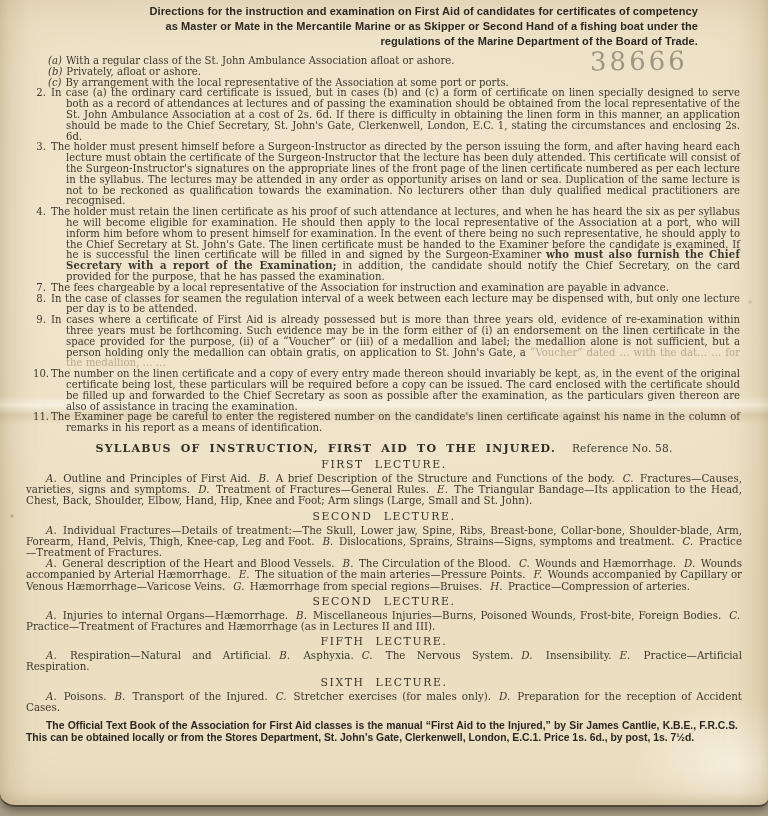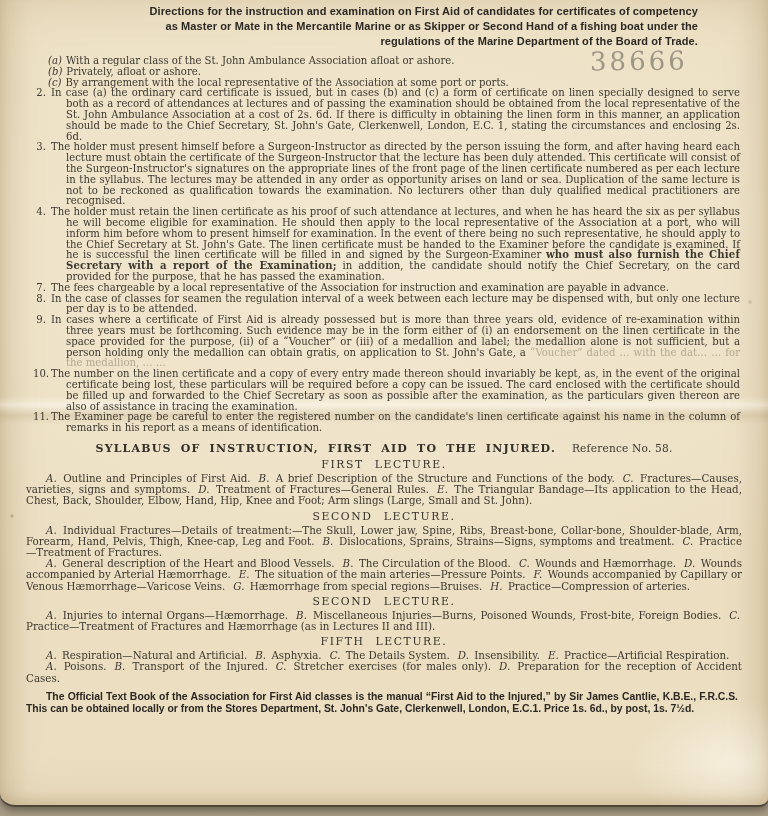--- a/index.html
+++ b/index.html
@@ -149,24 +149,25 @@
       <div class="lec-head">SECOND LECTURE.</div>
       <div class="lec-body">
         
       <span class="part"><i>A.</i> <span>Injuries to internal Organs—Hæmorrhage.</span></span><span class="part"><i>B.</i> <span>Miscellaneous Injuries—Burns, Poisoned Wounds, Frost-bite, Foreign Bodies.</span></span><span class="part"><i>C.</i> <span>Practice—Treatment of Fractures and Hæmorrhage (as in Lectures II and III).</span></span></div>
     </div>
 
     <div>
       <div class="lec-head">FIFTH LECTURE.</div>
       <div class="lec-body">
         
-      <span class="part"><i>A.</i> <span>Respiration—Natural and Artificial.</span></span><span class="part"><i>B.</i> <span>Asphyxia.</span></span><span class="part"><i>C.</i> <span>The Details System.</span></span><span class="part"><i>D.</i> <span>Insensibility.</span></span><span class="part"><i>E.</i> <span>Practice—Artificial Respiration.</span></span></div>
+      <span class="part"><i>A.</i> <span>Respiration—Natural and Artificial.</span></span><span class="part"><i>B.</i> <span>Asphyxia.</span></span><span class="part"><i>C.</i> <span>The Nervous System.</span></span><span class="part"><i>D.</i> <span>Insensibility.</span></span><span class="part"><i>E.</i> <span>Practice—Artificial Respiration.</span></span></div>
     </div>
 
     <div>
+      <div class="lec-head">SIXTH LECTURE.</div>
       <div class="lec-body">
         
       <span class="part"><i>A.</i> <span>Poisons.</span></span><span class="part"><i>B.</i> <span>Transport of the Injured.</span></span><span class="part"><i>C.</i> <span>Stretcher exercises (for males only).</span></span><span class="part"><i>D.</i> <span>Preparation for the reception of Accident Cases.</span></span></div>
     </div>
 
     <div class="footer">The Official Text Book of the Association for First Aid classes is the manual “First Aid to the Injured,” by Sir James Cantlie, K.B.E., F.R.C.S.   This can be obtained locally or from the Stores Department, St. John's Gate, Clerkenwell, London, E.C.1.  Price 1s. 6d., by post, 1s. 7½d.</div>
 
   </div>
 </div>
 

